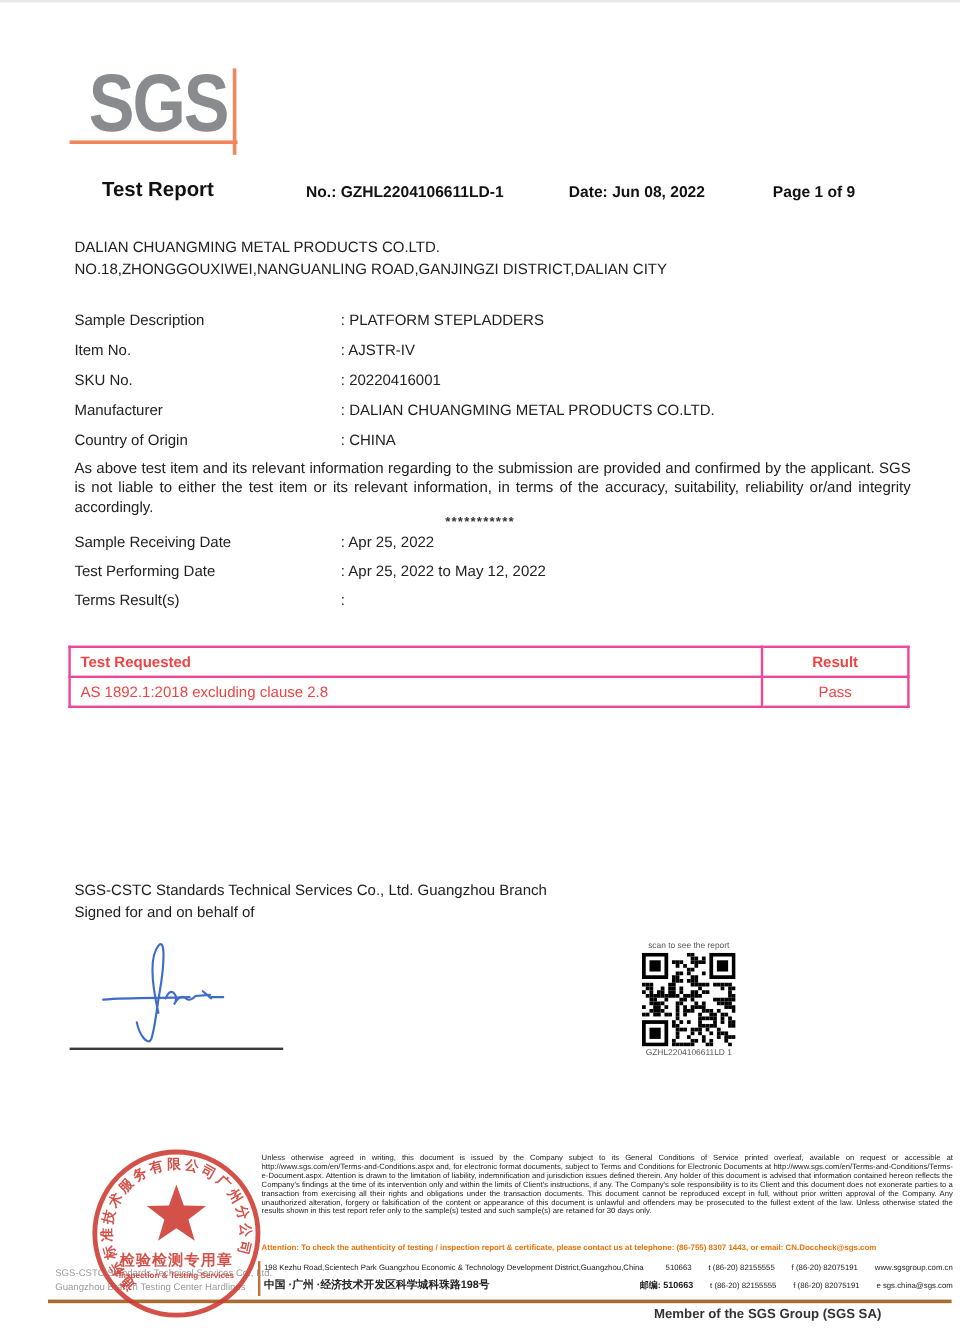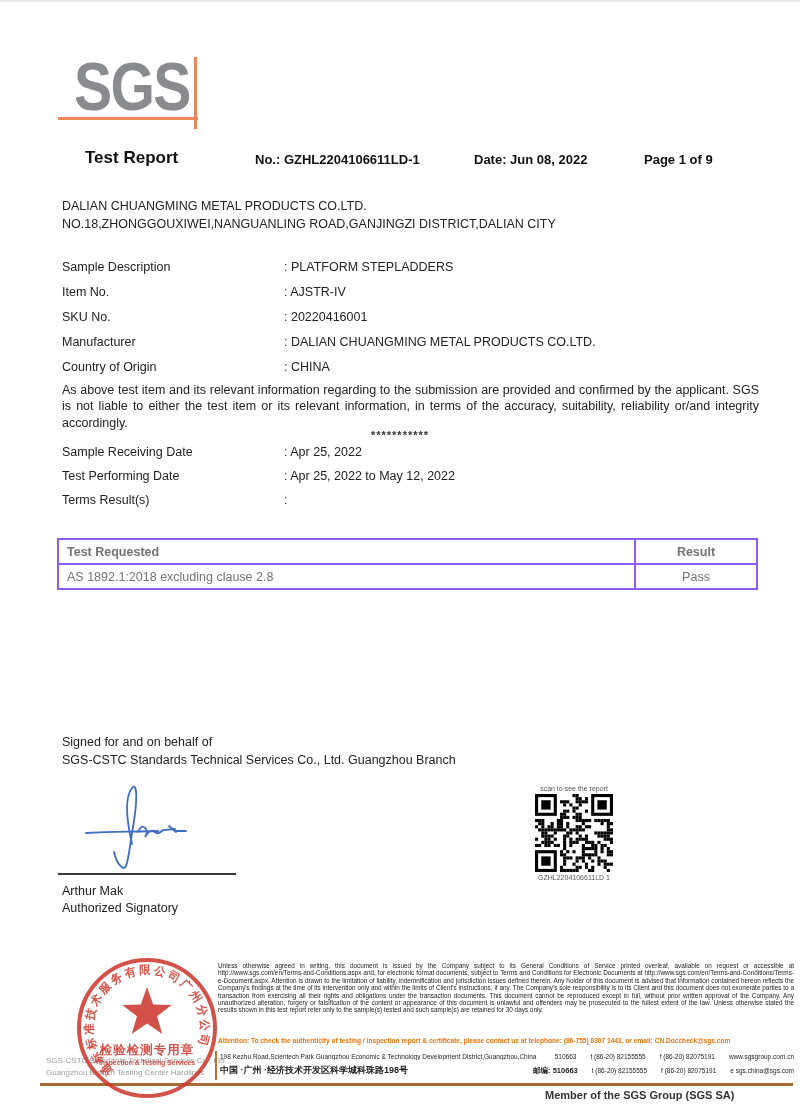--- a/index.html
+++ b/index.html
@@ -26,21 +26,21 @@
   .frow .val{flex:1;}
 
   
   .para{position:absolute;left:62px;top:380px;width:697px;font-size:12.5px;line-height:16.4px;
         text-align:justify;color:#222;}
   .stars{position:absolute;left:0;top:427px;width:800px;text-align:center;font-size:11px;
          font-weight:bold;letter-spacing:1px;color:#333;}
 
   
   .rtable{position:absolute;left:57px;top:536px;width:701px;border-collapse:collapse;font-size:12.5px;}
-  .rtable td,.rtable th{border:2px solid #8b5cf6;padding:2px 8px;height:19px;color:#737373;}
+  .rtable td,.rtable th{border:2px solid #ec4899;padding:2px 8px;height:19px;color:#ef4444;}
   .rtable th{text-align:left;font-weight:bold;}
   .rtable .res{width:104px;text-align:center;}
 
   
   .signed{position:absolute;left:62px;top:732px;font-size:12.5px;line-height:17.5px;color:#222;}
   .sig-svg{position:absolute;left:80px;top:780px;}
   .sig-line{position:absolute;left:58px;top:871px;width:178px;height:2px;background:#3a3a3a;}
   .signer{position:absolute;left:62px;top:881px;font-size:12.5px;line-height:16.5px;color:#222;}
 
   
@@ -131,37 +131,33 @@
       <th class="res">Result</th>
     </tr>
     <tr>
       <td>AS 1892.1:2018 excluding clause 2.8</td>
       <td class="res">Pass</td>
     </tr>
   </tbody>
     </table>
 
   <div class="signed">
+    <div>SGS-CSTC Standards Technical Services Co., Ltd. Guangzhou Branch</div>
     <div>Signed for and on behalf of</div>
-    <div>SGS-CSTC Standards Technical Services Co., Ltd. Guangzhou Branch</div>
   </div>
 
   <svg class="sig-svg" width="160" height="100" viewBox="0 0 160 100">
     <g fill="none" stroke="#3f6dc6" stroke-width="1.8" stroke-linecap="round">
       <path d="M6 51 C 30 49, 55 50, 78 49"></path>
       <path d="M52 62 C 47 40, 44 16, 52 6 C 58 -1, 57 22, 53 45 C 50 62, 49 76, 46 84 C 43 90, 36 80, 34 70"></path>
       <path d="M58 50 q 4 -9 8 -3 q 2 4 -1 8 q 5 -9 10 -5 q 3 3 8 -2 l 12 -1 m -6 -3 l 7 6"></path>
       <path d="M96 49 h 10"></path>
     </g>
   </svg>
   <div class="sig-line"></div>
-  <div class="signer">
-    <div>Arthur Mak</div>
-    <div>Authorized Signatory</div>
-  </div>
 
   <div class="qr-block">
     <div class="qr-cap">scan to see the report</div>
     <svg id="qr-svg" class="qr-svg" width="78" height="78" viewBox="0 0 75 75">
         <rect x="0" y="0" width="75" height="75" fill="#fff"></rect>
         <rect x="36" y="0" width="3" height="3" fill="#000"></rect>
         <rect x="39" y="0" width="3" height="3" fill="#000"></rect>
         <rect x="39" y="3" width="3" height="3" fill="#000"></rect>
         <rect x="42" y="3" width="3" height="3" fill="#000"></rect>
         <rect x="48" y="3" width="3" height="3" fill="#000"></rect>

